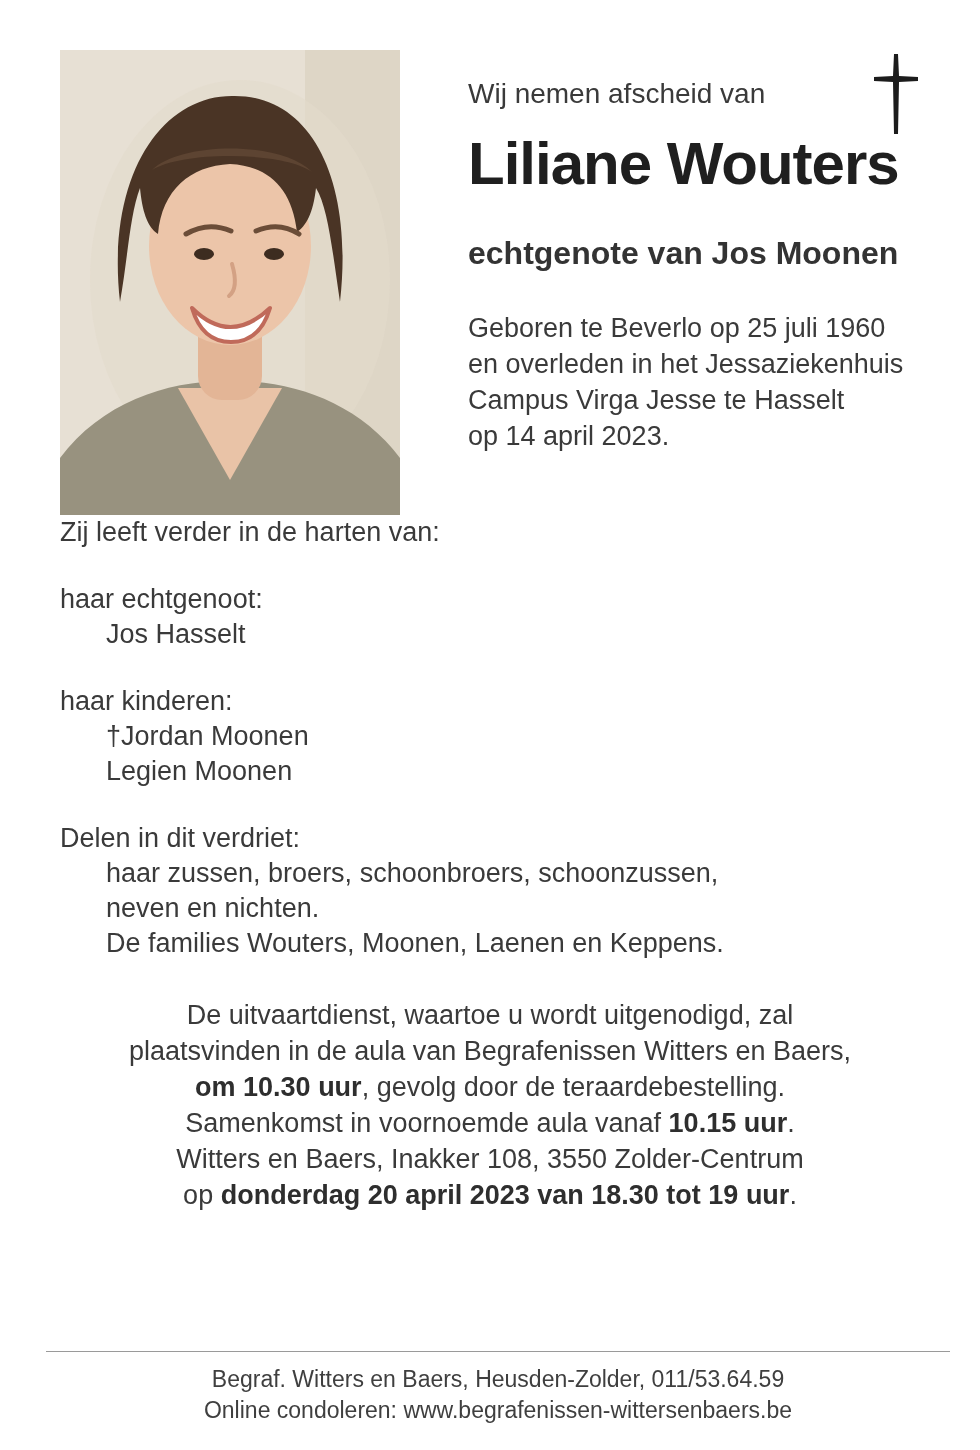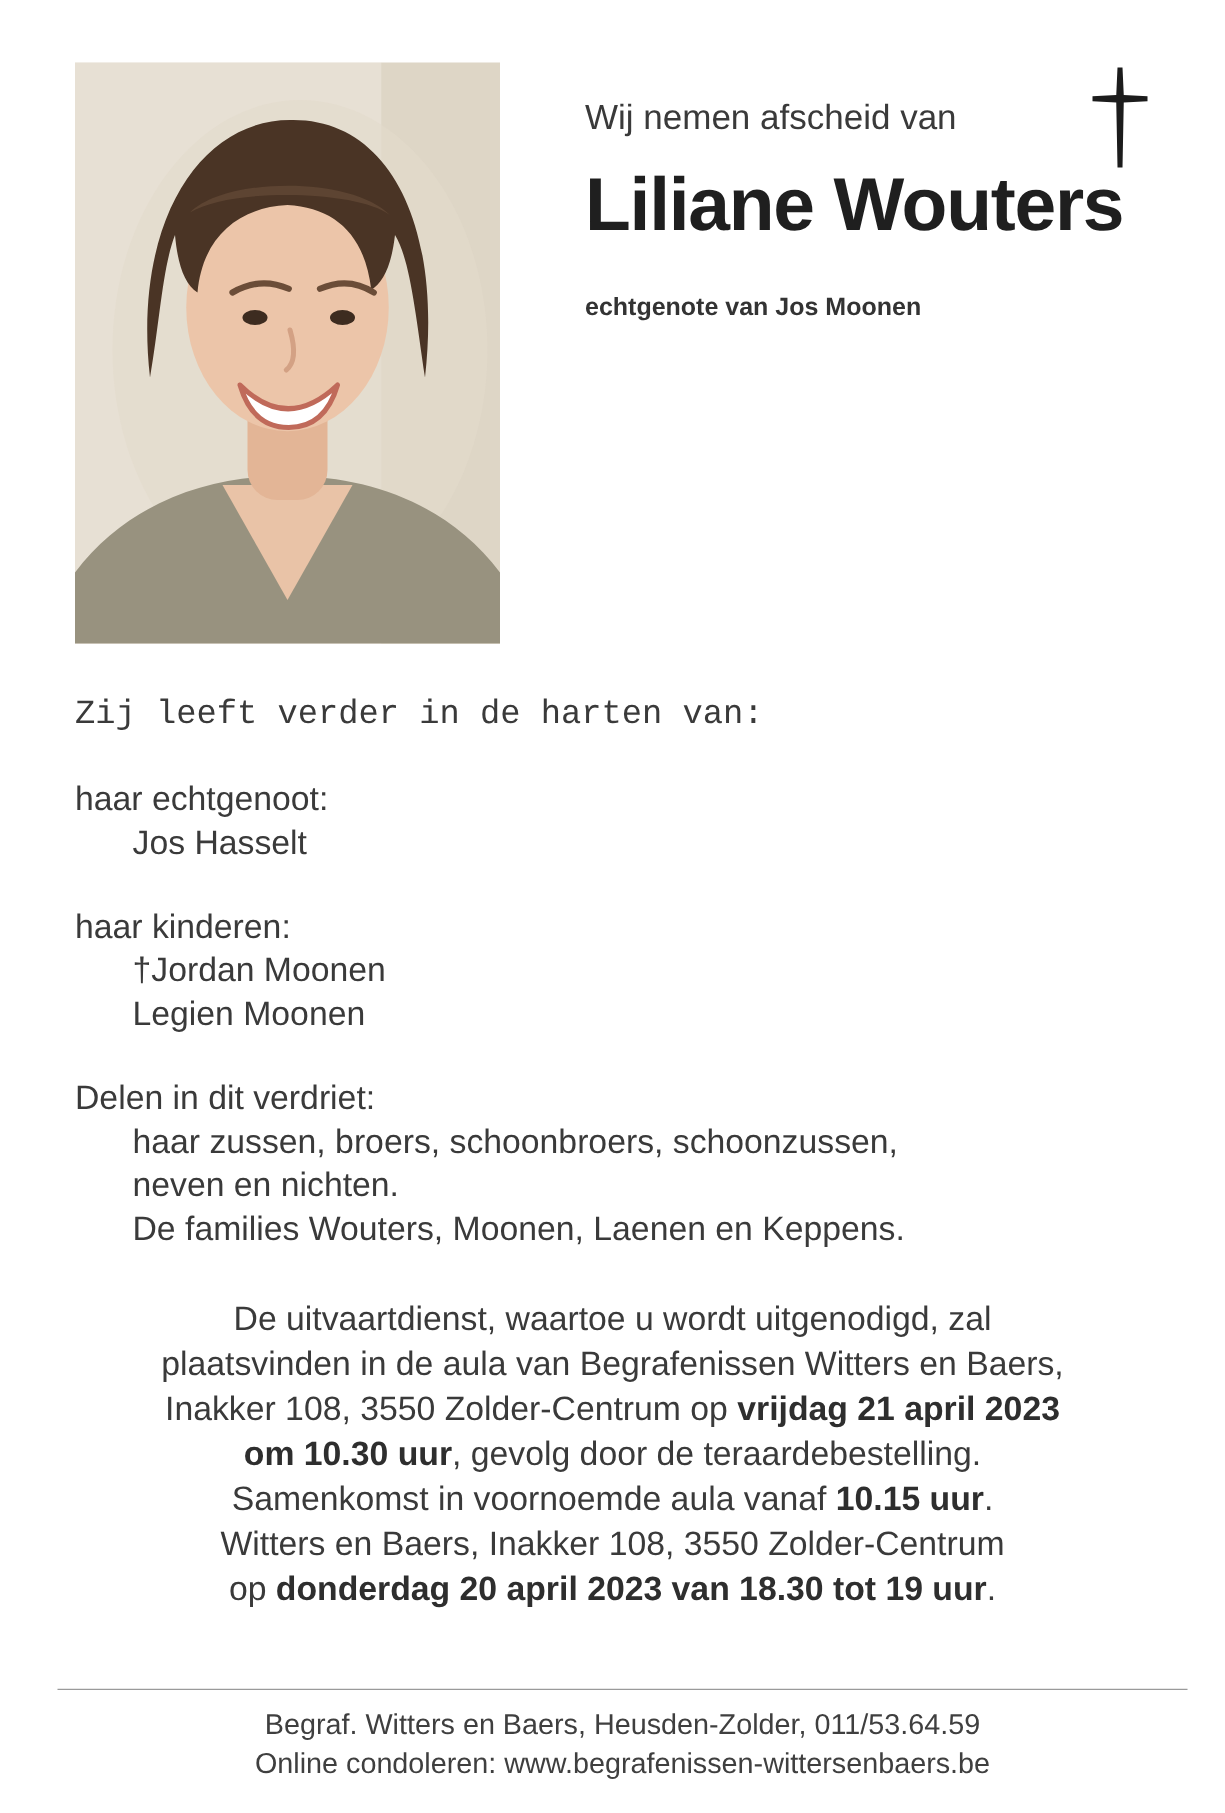--- a/index.html
+++ b/index.html
@@ -38,38 +38,38 @@
   .name {
     margin: 22px 0 0 0;
     font-size: 60px;
     font-weight: 700;
     letter-spacing: -1px;
     color: #1f1f1f;
     line-height: 1.05;
   }
   .relation {
     margin-top: 40px;
-    font-size: 20px;
+    font-size: 32px;
     font-weight: 700;
     color: #333333;
   }
   .dates {
     margin-top: 38px;
     font-size: 27px;
     line-height: 36px;
   }
   .cross {
     position: absolute;
     top: 52px;
     right: 52px;
     width: 64px;
     height: 84px;
   }
   
-  .survivors-intro { margin-top: 40px; font-size: 27px; line-height: 35px; font-family: Liberation Mono, monospace; }
+  .survivors-intro { font-size: 27px; line-height: 35px; }
   .group { margin-top: 32px; font-size: 27px; line-height: 35px; }
   .group-label { }
   .members { padding-left: 46px; }
   
   .ceremony {
     margin-top: 36px;
     text-align: center;
     font-size: 27px;
     line-height: 36px;
   }
@@ -123,20 +123,26 @@
         <path d="M172 214 q7 24 -3 32" stroke="#d3a184" stroke-width="4" fill="none" stroke-linecap="round"></path>
 
         <path d="M132 258 Q170 296 210 258 Q200 292 171 292 Q142 292 132 258 Z" fill="#ffffff" stroke="#c06a5a" stroke-width="4" stroke-linejoin="round"></path>
       </svg>
     </div>
 
     <div class="header-text">
       <div class="intro">Wij nemen afscheid van</div>
       <h1 class="name">Liliane Wouters</h1>
       <div class="relation">echtgenote van Jos Moonen</div>
+      <div class="dates">
+        <div>Geboren te Beverlo op 25 juli 1960</div>
+        <div>en overleden in het Jessaziekenhuis</div>
+        <div>Campus Virga Jesse te Hasselt</div>
+        <div>op 14 april 2023.</div>
+      </div>
     </div>
   </div>
 
   <div class="cross">
     <svg viewBox="0 0 64 84" width="64" height="84">
       <path d="M30 2 L34 2 L35 24 L54 25 L54 29 L35 30 L34 82 L30 82 L29 30 L10 29 L10 25 L29 24 Z" fill="#1c1c1c"></path>
     </svg>
   </div>
 
   <div class="survivors-intro">Zij leeft verder in de harten van:</div>
@@ -161,21 +167,20 @@
     <div class="members">
       <div>haar zussen, broers, schoonbroers, schoonzussen,</div>
       <div>neven en nichten.</div>
       <div>De families Wouters, Moonen, Laenen en Keppens.</div>
     </div>
   </div>
 
   <div class="ceremony">
       <div><span>De uitvaartdienst, waartoe u wordt uitgenodigd, zal</span></div>
       <div><span>plaatsvinden in de aula van Begrafenissen Witters en Baers,</span></div>
-      <div><span>Inakker 108, 3550 Zolder-Centrum op </span><b>vrijdag 21 april 2023</b></div>
       <div><b>om 10.30 uur</b><span>, gevolg door de teraardebestelling.</span></div>
       <div><span>Samenkomst in voornoemde aula vanaf </span><b>10.15 uur</b><span>.</span></div>
       <div><span>Witters en Baers, Inakker 108, 3550 Zolder-Centrum</span></div>
       <div><span>op </span><b>donderdag 20 april 2023 van 18.30 tot 19 uur</b><span>.</span></div>
     </div>
 
   <div class="footer">
     <div>Begraf. Witters en Baers, Heusden-Zolder, 011/53.64.59</div>
     <div>Online condoleren: www.begrafenissen-wittersenbaers.be</div>
   </div>

